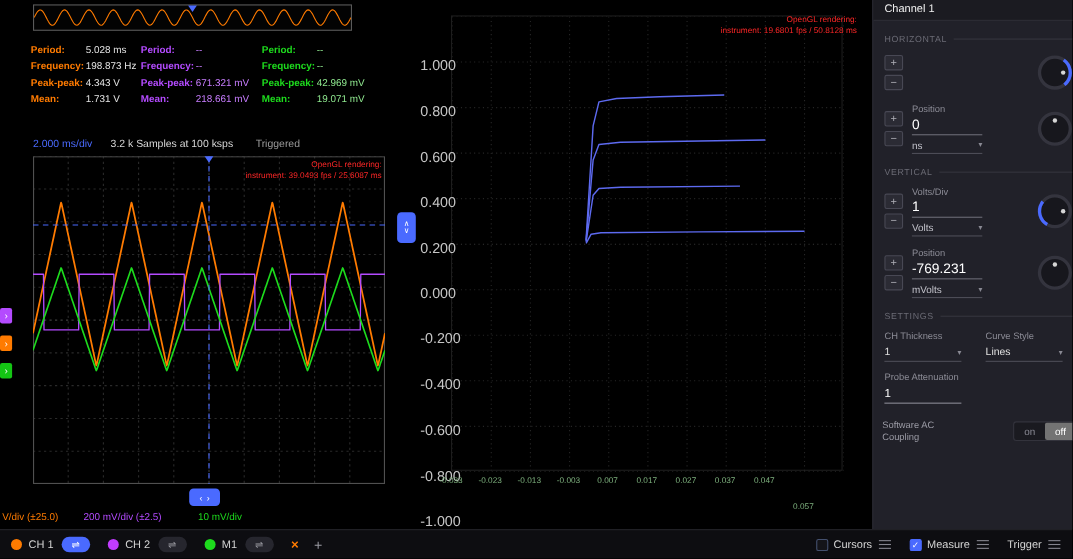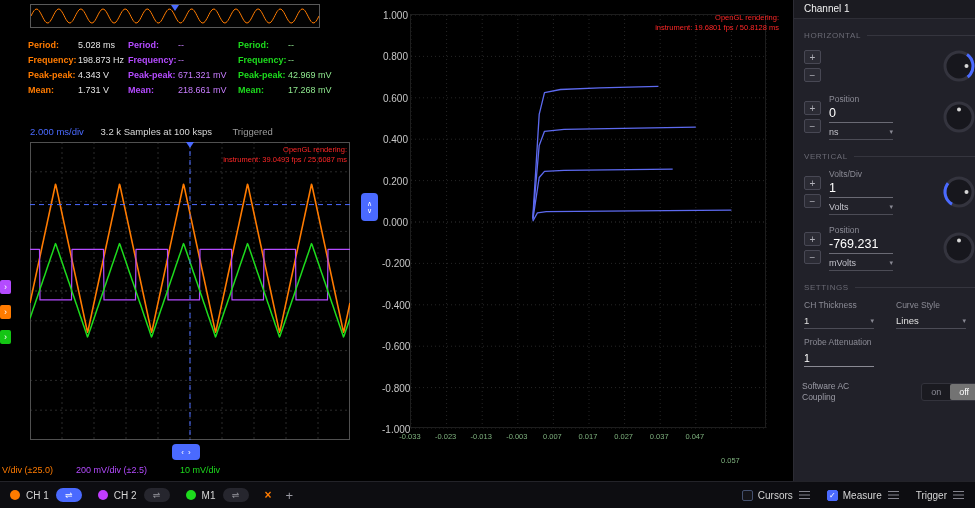--- a/index.html
+++ b/index.html
@@ -54,21 +54,21 @@
   .axisnote{position:absolute;top:465px;font-size:9px;white-space:nowrap;}
   .an1{left:2px;color:#ff7b00;}
   .an2{left:76px;color:#b44bff;}
   .an3{left:180px;color:#1ddb1d;}
 
   
   .xy-section{position:absolute;left:382px;top:0;width:400px;height:478px;}
   .xyplot{position:absolute;left:28px;top:14px;width:356px;height:414px;border:1px solid #1d1d1d;}
   .xyplot svg{position:absolute;left:0;top:0;}
   .xy-fps{position:absolute;right:3px;top:13px;text-align:right;font-size:7.5px;line-height:1.35;color:#ff2727;z-index:3;}
-  .ytick{position:absolute;left:0;width:26px;text-align:right;font-size:10px;color:#c6c6c6;}
+  .ytick{position:absolute;left:0;width:26px;text-align:right;font-size:13px;color:#c6c6c6;margin-top:42px;}
   .xtick{position:absolute;width:32px;text-align:center;font-size:7.5px;color:#7db07d;}
 
   
   .panel{position:absolute;left:793px;top:0;width:194px;height:481px;background:#212129;border-left:1px solid #2c2c34;color:#ccc;}
   .panel-header{padding:3px 10px 4px;font-size:10px;color:#f2f2f2;background:#1b1b21;border-bottom:1px solid #2e2e36;}
   .sec{display:flex;align-items:center;margin:12px 10px 8px;font-size:8px;letter-spacing:.6px;color:#6b6b75;}
   .sec::after{content:"";flex:1;height:1px;background:#35353e;margin-left:6px;}
   .ctrl{display:flex;align-items:center;margin:2px 10px 10px;}
   .stepper{display:flex;flex-direction:column;gap:4px;margin-right:8px;}
   .step-btn{width:17px;height:14px;background:#2b2b34;border:1px solid #484854;border-radius:2px;color:#b0b0b8;
@@ -170,21 +170,21 @@
       <div class="mrow">
         <span class="mlabel">Frequency:</span>
         <span class="mval">--</span>
       </div>
       <div class="mrow">
         <span class="mlabel">Peak-peak:</span>
         <span class="mval">42.969 mV</span>
       </div>
       <div class="mrow">
         <span class="mlabel">Mean:</span>
-        <span class="mval">17.268 mV</span>
+        <span class="mval">19.071 mV</span>
       </div>
     </div>
   </div>
 
   <div class="statusrow">
     <span class="tb">2.000 ms/div</span>
     <span class="samples">3.2 k Samples at 100 ksps</span>
     <span class="trig">Triggered</span>
   </div>
 

